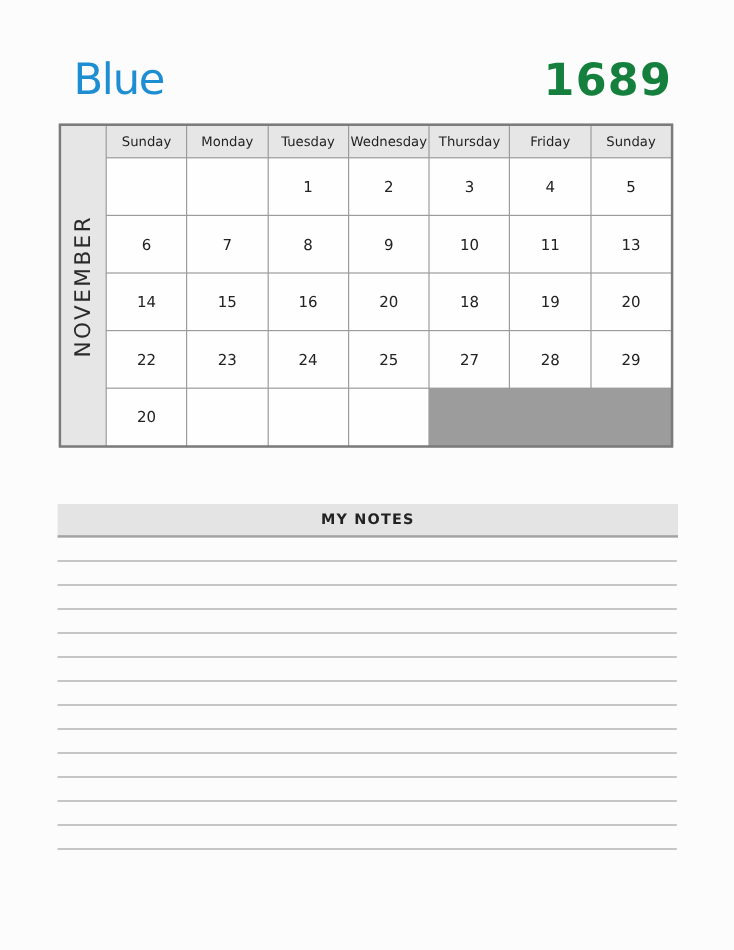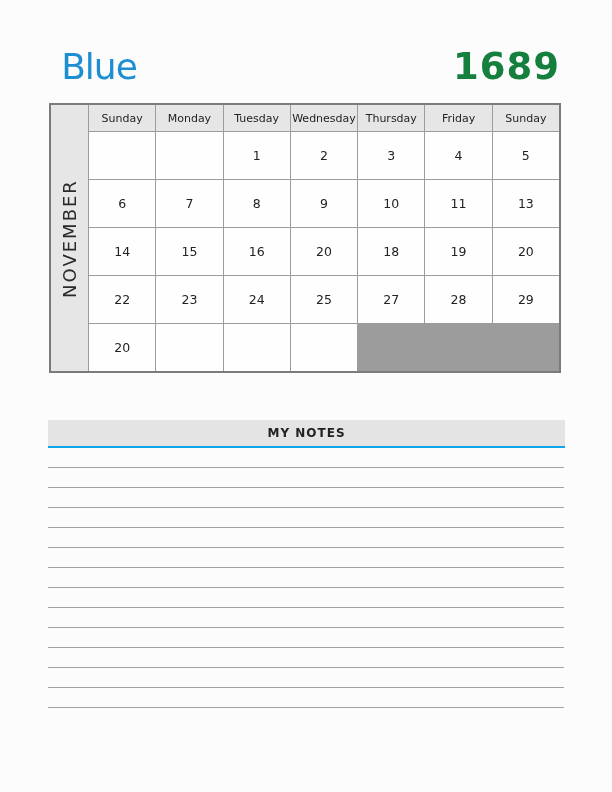--- a/index.html
+++ b/index.html
@@ -59,21 +59,21 @@
     font-size:11px;color:#232323;
   }
   .date-cell{
     background:#fefefe;
     font-size:12.5px;color:#232323;
   }
   
   .notes-header{
     position:absolute;left:48px;top:420px;width:517px;height:26px;
     background:#e4e4e4;
-    border-bottom:2px solid #0ea5e9;
+    border-bottom:2px solid #a3a3a3;
     display:flex;align-items:center;justify-content:center;
     box-sizing:content-box;
   }
   .notes-title{
     font-size:12px;font-weight:bold;letter-spacing:1px;color:#222;
   }
   .notes-lines{position:absolute;left:48px;top:448px;width:516px;}
   .note-line{
     height:19px;
     border-bottom:1.5px solid #a3a3a3;

